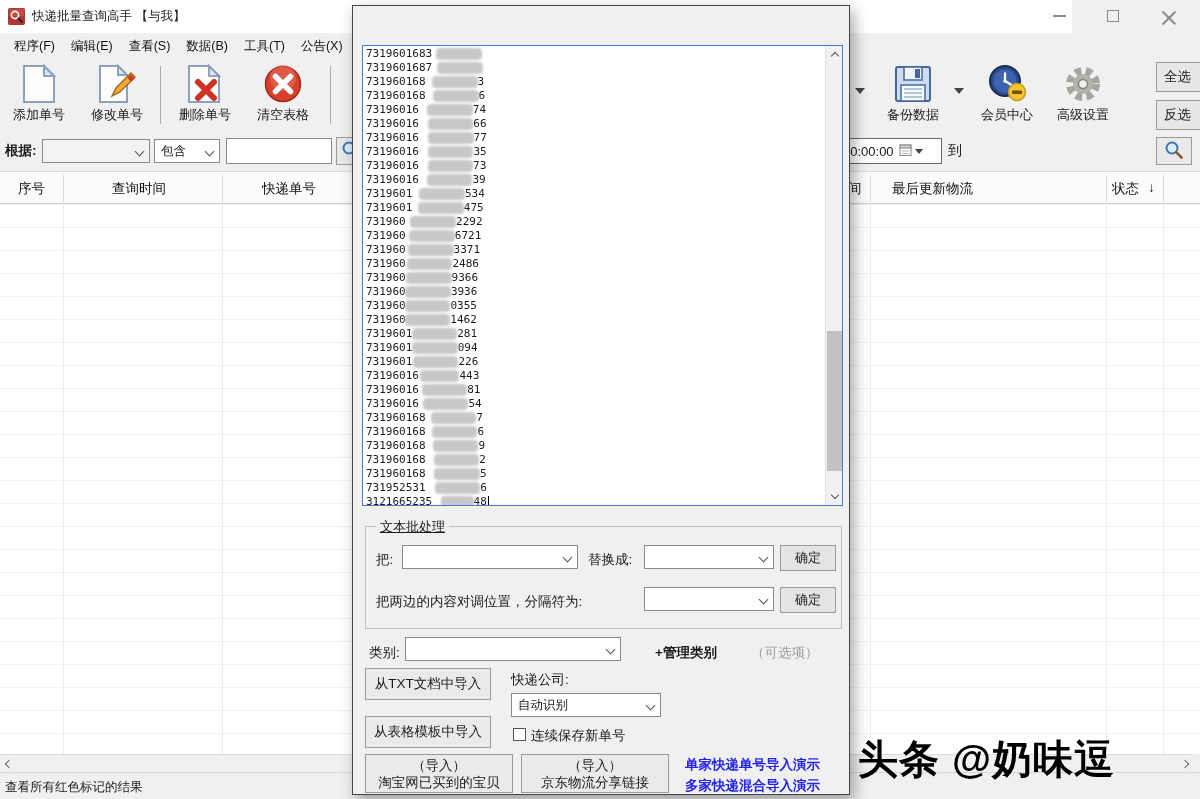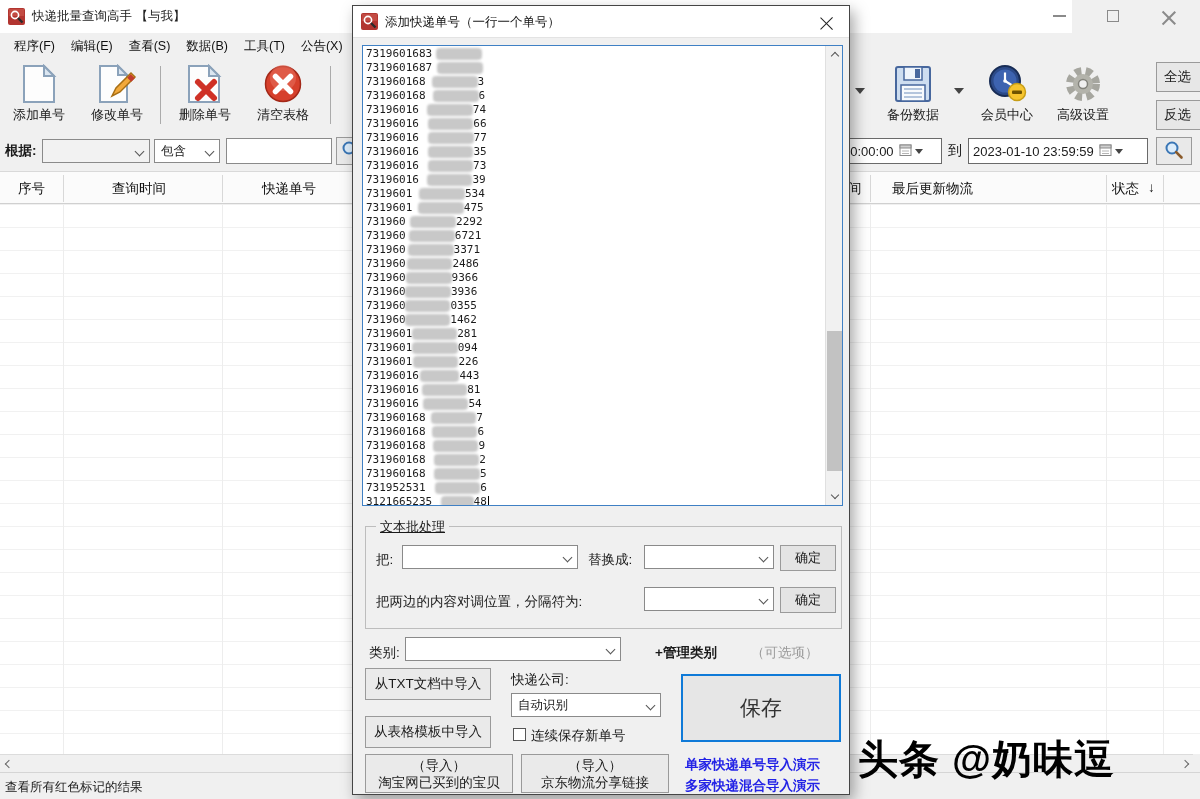--- a/index.html
+++ b/index.html
@@ -241,31 +241,20 @@
     <span class="cal-wrap">
         <span><svg width="14" height="14" viewBox="0 0 14 14">
             <rect x="1" y="2" width="11" height="10.5" fill="#fff" stroke="#8a8a8a"></rect>
             <rect x="1" y="2" width="11" height="3" fill="#cfcfcf" stroke="#8a8a8a"></rect>
             <path d="M3 8h7M3 10.5h7" stroke="#b5b5b5"></path>
           </svg></span>
         <span class="cal-caret"></span>
       </span>
   </div>
   <span class="flabel" style="left:948px; font-weight:normal; font-size:14px;">到</span>
-  <div class="datefield" style="left:968px; width:180px;">
-    <span>2023-01-10 23:59:59</span>
-    <span class="cal-wrap">
-        <span><svg width="14" height="14" viewBox="0 0 14 14">
-            <rect x="1" y="2" width="11" height="10.5" fill="#fff" stroke="#8a8a8a"></rect>
-            <rect x="1" y="2" width="11" height="3" fill="#cfcfcf" stroke="#8a8a8a"></rect>
-            <path d="M3 8h7M3 10.5h7" stroke="#b5b5b5"></path>
-          </svg></span>
-        <span class="cal-caret"></span>
-      </span>
-  </div>
   <div class="icon-btn" style="left:1156px; width:36px;">
       <span><svg width="20" height="20" viewBox="0 0 20 20">
           <circle cx="8" cy="8" r="5.5" fill="#dcecfa" stroke="#3a76b5" stroke-width="2"></circle>
           <path d="M12.2 12.2 L17.5 17.5" stroke="#8a5a2a" stroke-width="2.6" stroke-linecap="round"></path>
         </svg></span>
     </div>
 </div>
 
 <div class="thead">
   <span class="th" style="left:18px">序号</span>
@@ -299,32 +288,20 @@
     </div>
 </div>
 
 <div class="statusbar">
   <span class="sb-left">查看所有红色标记的结果</span>
 </div>
 
 <div class="watermark">头条 @奶味逗</div>
 
 <div class="dialog">
-  <div class="dlg-title">
-    <span class="dlg-icon"><svg width="17" height="17" viewBox="0 0 17 17">
-          <rect width="17" height="17" rx="2" fill="#b23530"></rect>
-          <rect x="1" y="1" width="15" height="7" fill="#cf5a50" opacity=".6"></rect>
-          <circle cx="7" cy="7" r="3.6" fill="none" stroke="#fff" stroke-width="1.6"></circle>
-          <path d="M10 10 l4.5 4.5" stroke="#2b2b2b" stroke-width="2.4"></path>
-        </svg></span>
-    <span class="dlg-title-text">添加快递单号（一行一个单号）</span>
-    <div class="dlg-close">
-        <span class="x"></span>
-      </div>
-  </div>
 
   <div class="ta">
     <div class="ta-lines" id="ta-lines">
         <div class="ta-line">
           <span>7319601683</span>
           <span class="smudge" style="width: 45.6px; margin-left: 4px;"></span>
           <span></span>
         </div>
         <div class="ta-line">
           <span>7319601687</span>
@@ -536,23 +513,20 @@
     </div>
 
   <span class="flbl" style="position:absolute; left:158px; top:665px;">快递公司:</span>
   <div class="combo" style="left:158px; top:687px; width:150px;">
       <span>自动识别</span>
       <span class="chev"></span>
     </div>
   <span class="chk" style="left:160px; top:722px;"></span>
   <span class="flbl" style="position:absolute; left:178px; top:721px;">连续保存新单号</span>
 
-  <div class="save-btn">
-      <span>保存</span>
-    </div>
 
   <div class="big-btn two-line-btn" style="left:12px; top:748px; width:148px; height:39px;">
     <span>（导入）</span>
       <span>淘宝网已买到的宝贝</span>
   </div>
   <div class="big-btn two-line-btn" style="left:168px; top:748px; width:148px; height:39px;">
     <span>（导入）</span>
       <span>京东物流分享链接</span>
   </div>
   <a class="link" style="left:332px; top:750px;">单家快递单号导入演示</a>

